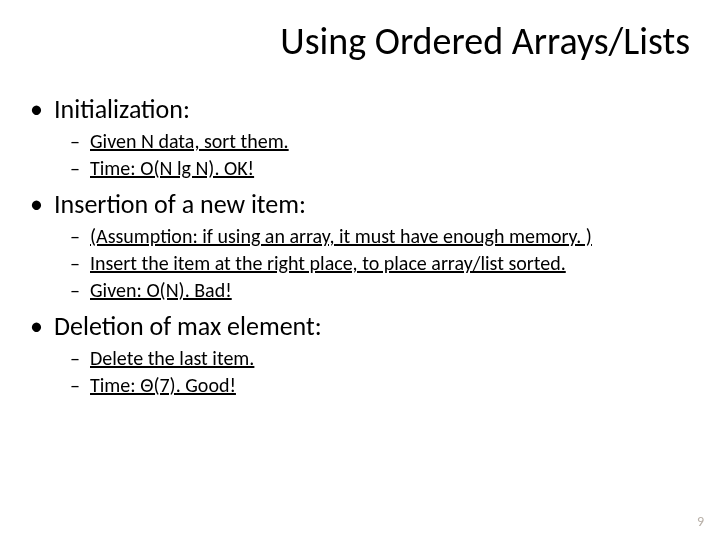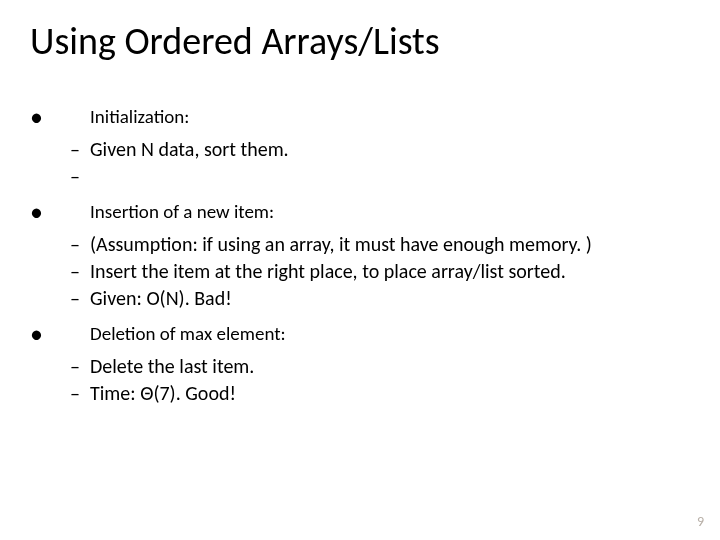--- a/index.html
+++ b/index.html
@@ -1,27 +1,27 @@
 <!DOCTYPE html>
 <html><head>
 <meta charset="utf-8">
 <style>
   * { margin: 0; padding: 0; box-sizing: border-box; }
   html, body { width: 720px; height: 540px; background: #fff; font-family: Calibri, Arial, sans-serif; color: #000; }
   .slide { width: 720px; height: 540px; position: relative; padding: 12px 30px 0 30px; }
-  .title { font-size: 38px; font-weight: 400; text-align: left; margin-top: 6px; margin-bottom: 36px; }
+  .title { font-size: 38px; font-weight: 400; text-align: right; margin-top: 6px; margin-bottom: 28px; }
   ul.level1 { list-style: none; padding-left: 0; }
   ul.level1 > li { margin-bottom: 4px; }
   ul.level1 > li > .row { display: flex; align-items: flex-start; }
   .bullet1 { width: 24px; text-align: left; font-size: 26px; line-height: 34px; }
-  .text1 { font-size: 19px; line-height: 34px; margin-left: 36px; }
+  .text1 { font-size: 26px; line-height: 34px; }
   ul.level2 { list-style: none; padding-left: 40px; margin-top: 2px; margin-bottom: 6px; }
   ul.level2 > li { display: flex; align-items: flex-start; margin-bottom: 1px; }
   .bullet2 { width: 20px; font-size: 20px; line-height: 26px; }
-  .text2 { font-size: 20px; line-height: 26px; }
+  .text2 { font-size: 20px; line-height: 26px; text-decoration: underline; }
   .pagenum { position: absolute; right: 16px; bottom: 10px; font-size: 14px; color: #b8b0a8; }
 </style>
 </head>
 <body>
 
 <div class="slide">
   <h1 class="title">Using Ordered Arrays/Lists</h1>
 
   <ul class="level1">
 
@@ -30,20 +30,21 @@
         <span class="bullet1">•</span>
         <span class="text1">Initialization:</span>
       </div>
       <ul class="level2">
         <li>
           <span class="bullet2">–</span>
           <span class="text2">Given N data, sort them.</span>
         </li>
         <li>
           <span class="bullet2">–</span>
+          <span class="text2">Time: O(N lg N). OK!</span>
         </li>
       </ul>
     </li>
 
     <li>
       <div class="row">
         <span class="bullet1">•</span>
         <span class="text1">Insertion of a new item:</span>
       </div>
       <ul class="level2">

